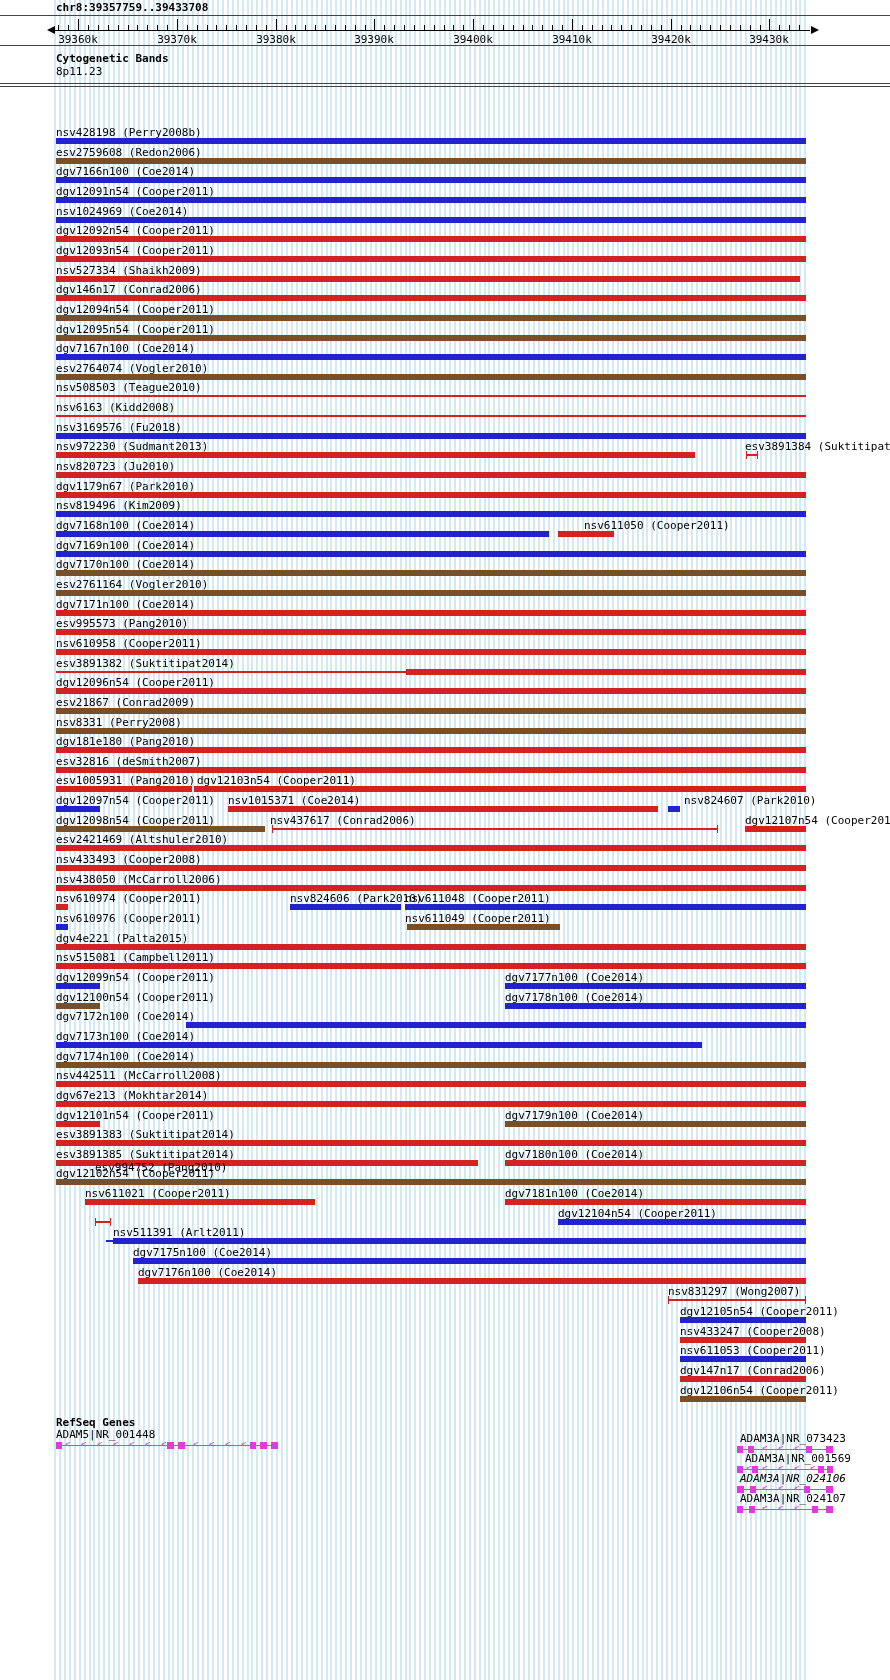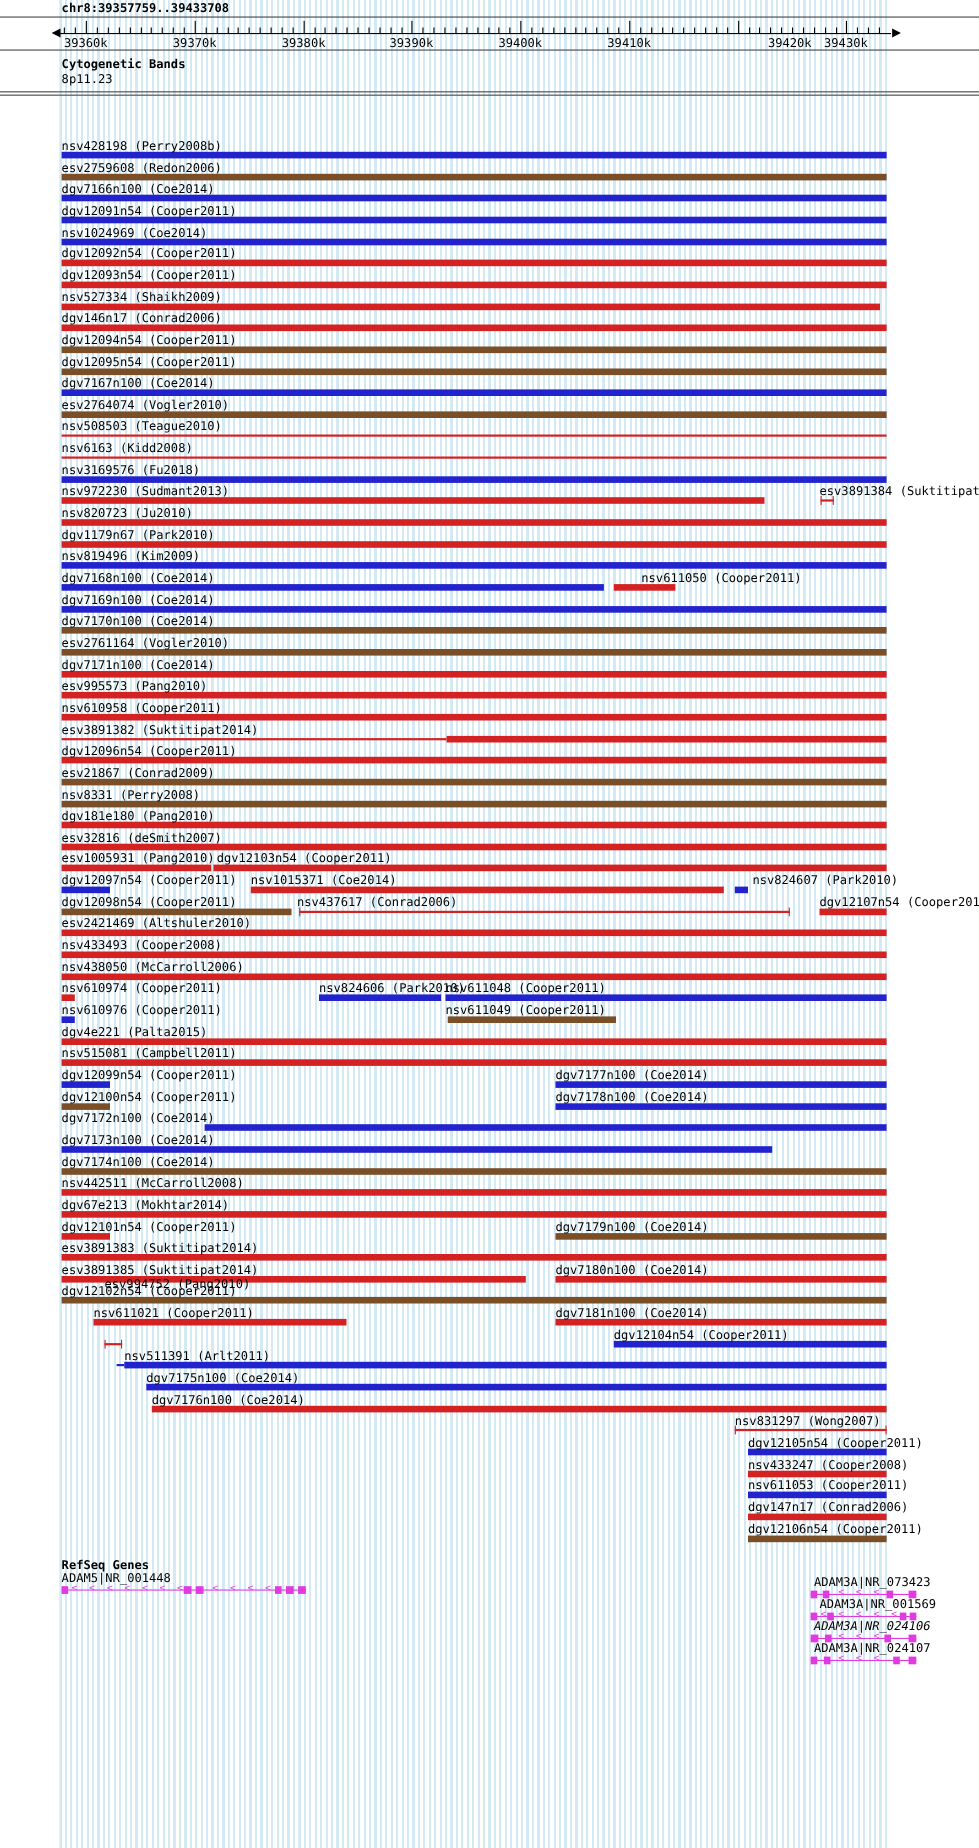--- a/index.html
+++ b/index.html
@@ -45,21 +45,21 @@
     <div class="rlabel" style="left: 153px; top: 34px;">39370k</div>
     <div class="tick" style="left: 276px; top: 19px; height: 11px;"></div>
     <div class="rlabel" style="left: 252px; top: 34px;">39380k</div>
     <div class="tick" style="left: 374px; top: 19px; height: 11px;"></div>
     <div class="rlabel" style="left: 350px; top: 34px;">39390k</div>
     <div class="tick" style="left: 473px; top: 19px; height: 11px;"></div>
     <div class="rlabel" style="left: 449px; top: 34px;">39400k</div>
     <div class="tick" style="left: 572px; top: 19px; height: 11px;"></div>
     <div class="rlabel" style="left: 548px; top: 34px;">39410k</div>
     <div class="tick" style="left: 671px; top: 19px; height: 11px;"></div>
-    <div class="rlabel" style="left: 647px; top: 34px; padding-left: 47px;">39420k</div>
+    <div class="rlabel" style="left: 647px; top: 34px;">39420k</div>
     <div class="tick" style="left: 769px; top: 19px; height: 11px;"></div>
     <div class="rlabel" style="left: 745px; top: 34px;">39430k</div>
     <div class="tick" style="left: 58.4px; top: 25px; height: 5px;"></div>
     <div class="tick" style="left: 68.3px; top: 25px; height: 5px;"></div>
     <div class="tick" style="left: 88px; top: 25px; height: 5px;"></div>
     <div class="tick" style="left: 97.9px; top: 25px; height: 5px;"></div>
     <div class="tick" style="left: 107.8px; top: 25px; height: 5px;"></div>
     <div class="tick" style="left: 117.6px; top: 25px; height: 5px;"></div>
     <div class="tick" style="left: 127.5px; top: 25px; height: 5px;"></div>
     <div class="tick" style="left: 137.4px; top: 25px; height: 5px;"></div>
@@ -162,21 +162,21 @@
     <div class="bar" style="left: 746px; top: 451.4px; width: 1px; height: 8px; background: rgb(212, 34, 34);"></div>
     <div class="bar" style="left: 757px; top: 451.4px; width: 1px; height: 8px; background: rgb(212, 34, 34);"></div>
     <div class="lbl" style="left: 56px; top: 461px;">nsv820723 (Ju2010)</div>
     <div class="bar" style="left: 56px; top: 472px; width: 750px; height: 6px; background: rgb(212, 34, 34);"></div>
     <div class="lbl" style="left: 56px; top: 480.7px;">dgv1179n67 (Park2010)</div>
     <div class="bar" style="left: 56px; top: 491.7px; width: 750px; height: 6px; background: rgb(212, 34, 34);"></div>
     <div class="lbl" style="left: 56px; top: 500.3px;">nsv819496 (Kim2009)</div>
     <div class="bar" style="left: 56px; top: 511.3px; width: 750px; height: 6px; background: rgb(35, 35, 205);"></div>
     <div class="lbl" style="left: 56px; top: 520px;">dgv7168n100 (Coe2014)</div>
     <div class="bar" style="left: 56px; top: 531px; width: 493px; height: 6px; background: rgb(35, 35, 205);"></div>
-    <div class="lbl" style="left: 583px; top: 520px;">nsv611050 (Cooper2011)</div>
+    <div class="lbl" style="left: 540px; top: 520px; padding-left: 44px;">nsv611050 (Cooper2011)</div>
     <div class="bar" style="left: 558px; top: 531px; width: 56px; height: 6px; background: rgb(212, 34, 34);"></div>
     <div class="lbl" style="left: 56px; top: 539.6px;">dgv7169n100 (Coe2014)</div>
     <div class="bar" style="left: 56px; top: 550.6px; width: 750px; height: 6px; background: rgb(35, 35, 205);"></div>
     <div class="lbl" style="left: 56px; top: 559.3px;">dgv7170n100 (Coe2014)</div>
     <div class="bar" style="left: 56px; top: 570.3px; width: 750px; height: 6px; background: rgb(122, 79, 40);"></div>
     <div class="lbl" style="left: 56px; top: 579px;">esv2761164 (Vogler2010)</div>
     <div class="bar" style="left: 56px; top: 590px; width: 750px; height: 6px; background: rgb(122, 79, 40);"></div>
     <div class="lbl" style="left: 56px; top: 598.6px;">dgv7171n100 (Coe2014)</div>
     <div class="bar" style="left: 56px; top: 609.6px; width: 750px; height: 6px; background: rgb(212, 34, 34);"></div>
     <div class="lbl" style="left: 56px; top: 618.3px;">esv995573 (Pang2010)</div>

